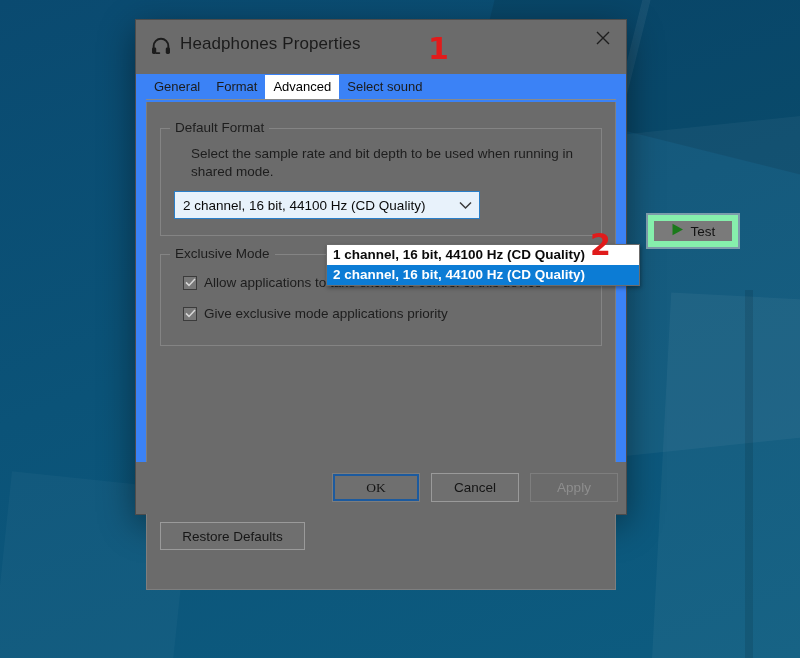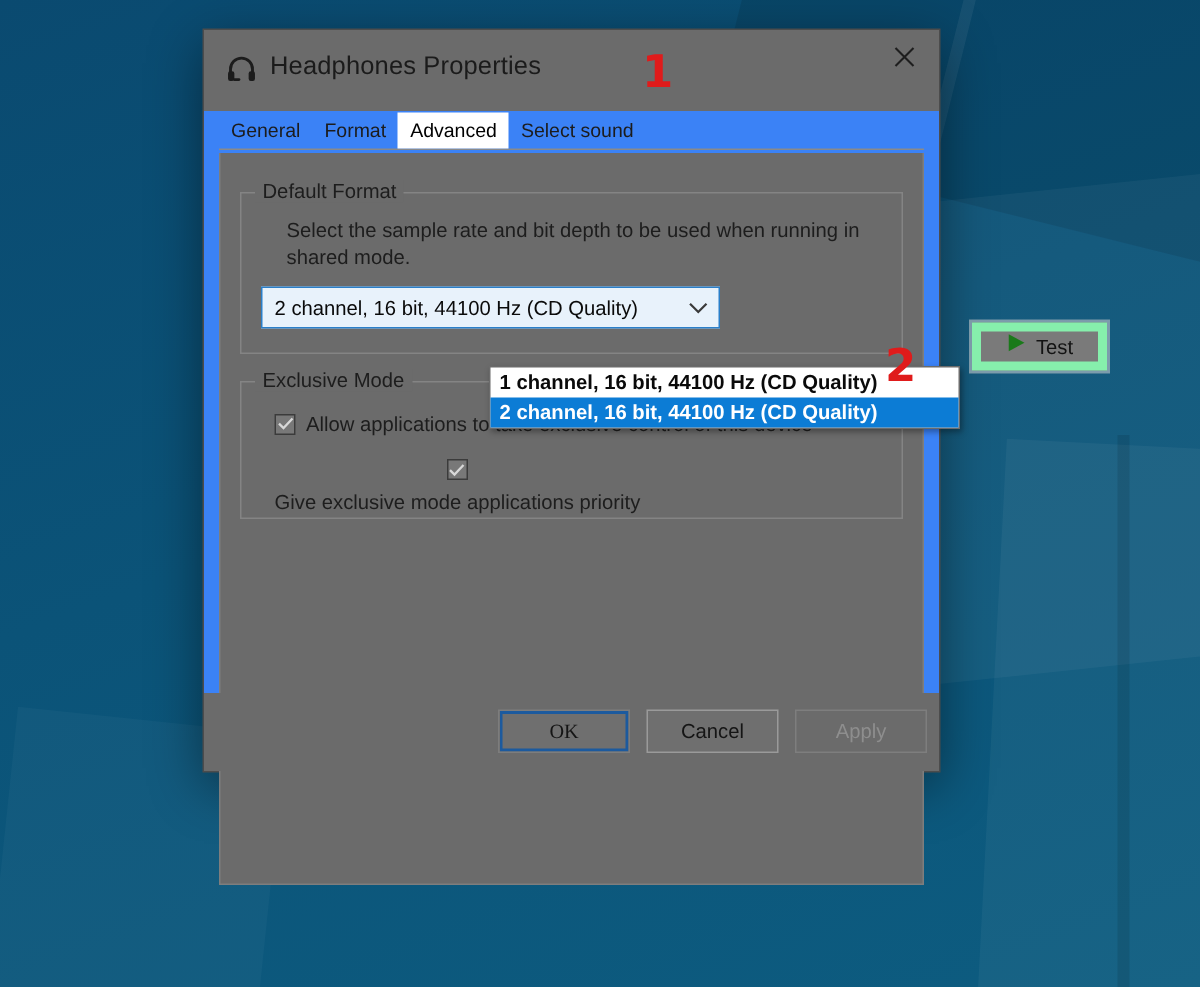--- a/index.html
+++ b/index.html
@@ -214,21 +214,21 @@
   }
   .checkrow {
     position: absolute;
     left: 22px;
     display: flex;
     align-items: center;
     gap: 7px;
     cursor: pointer;
   }
   #checkrow-1 { top: 20px; }
-  #checkrow-2 { top: 51px; flex-direction: column; }
+  #checkrow-2 { top: 51px; }
   .checkbox {
     width: 14px; height: 14px;
     background: #787878;
     border: 1px solid #3b3b3b;
     box-sizing: border-box;
     display: flex;
     align-items: center;
     justify-content: center;
     flex: none;
   }
@@ -380,20 +380,21 @@
       <div class="checkrow" id="checkrow-2">
         <div class="checkbox">
           <svg width="11" height="9" viewBox="0 0 11 9">
             <path d="M1 4.4 L4 7.4 L10 1" fill="none" stroke="#d8d8d8" stroke-width="1.5"></path>
           </svg>
         </div>
         <div class="check-label">Give exclusive mode applications priority</div>
       </div>
     </div>
 
+    <div id="restore-defaults">Restore Defaults</div>
   </div>
 
   <div id="test-button">
     <span>
       <svg width="13" height="13" viewBox="0 0 13 13">
         <path d="M1.5 0.8 L12 6.5 L1.5 12.2 Z" fill="#1a7a1a"></path>
       </svg>
     </span>
     <span id="test-label">Test</span>
   </div>

